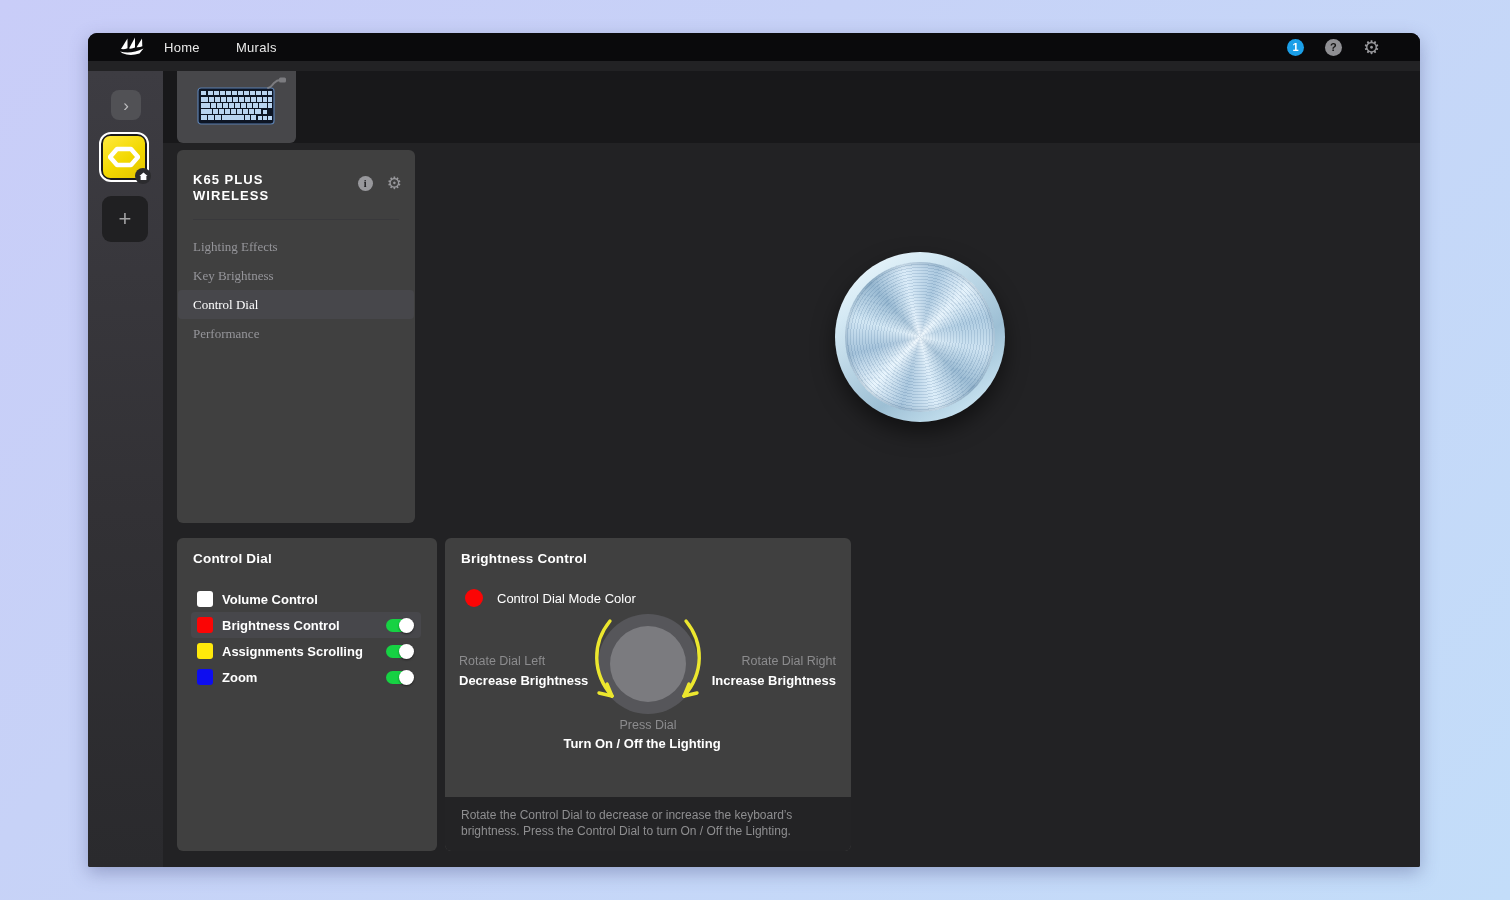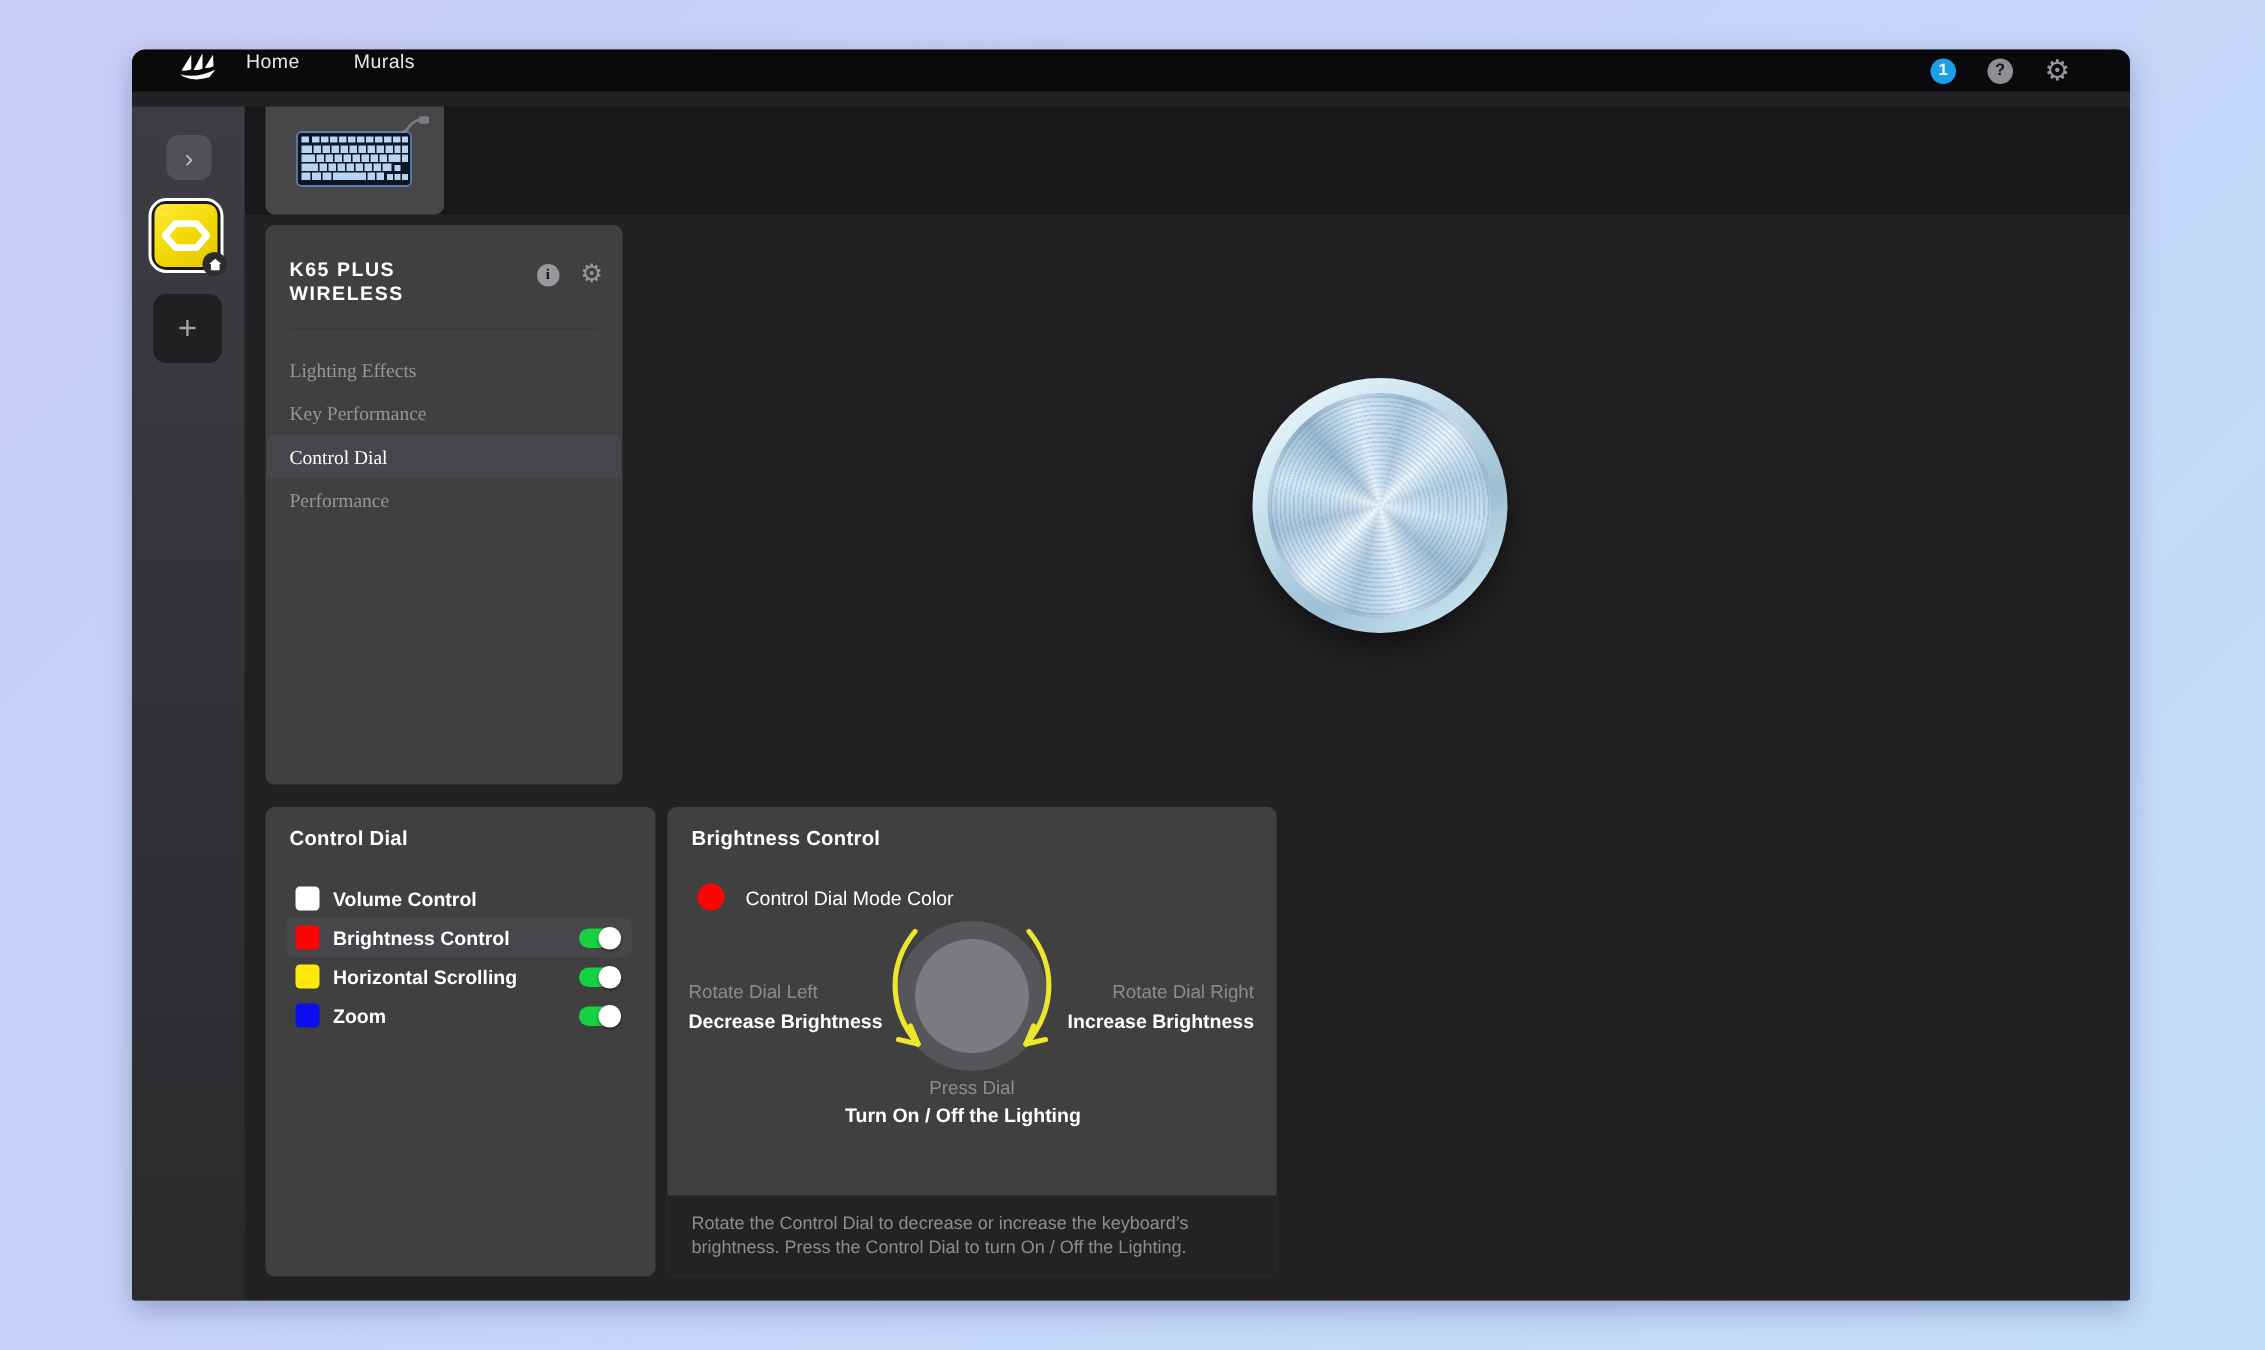--- a/index.html
+++ b/index.html
@@ -12,21 +12,21 @@
   }
   .window{
     position:absolute;left:88px;top:33px;width:1332px;height:834px;
     border-radius:9px 9px 2px 2px;overflow:hidden;
     box-shadow:0 6px 18px rgba(90,100,150,.45);
     background:#222224;
   }
   
   .topbar{
     position:absolute;left:0;top:0;right:0;height:28px;background:#0a0a0c;
-    display:flex;z-index:30;
+    display:flex;align-items:center;z-index:30;
   }
   .logo{margin-left:30px;width:30px;height:24px;display:flex;align-items:center;}
   .nav{display:flex;margin-left:16px;gap:36px;}
   .nav-item{color:#e9e9e9;font-size:13px;letter-spacing:.3px;cursor:pointer;}
   .topbar-right{margin-left:auto;margin-right:40px;display:flex;align-items:center;gap:21px;}
   .notif-badge{width:17px;height:17px;border-radius:50%;background:#1b9fe8;color:#fff;
     font-size:11px;font-weight:bold;display:flex;align-items:center;justify-content:center;}
   .help-badge{width:17px;height:17px;border-radius:50%;background:#8f8f93;color:#141414;
     font-size:11px;font-weight:bold;display:flex;align-items:center;justify-content:center;}
   .gear-glyph{font-family:"DejaVu Sans","Liberation Sans",sans-serif;color:#98989c;font-size:19px;line-height:1;}
@@ -237,21 +237,21 @@
           <span>WIRELESS</span>
         </div>
         <div class="dev-icons">
           <span class="info-icon">i</span>
           <span class="gear-glyph" style="font-size:17px;">⚙</span>
         </div>
       </div>
       <div class="dev-divider"></div>
       <div class="dev-menu">
         <div class="menu-item">Lighting Effects</div>
-        <div class="menu-item">Key Performance</div>
+        <div class="menu-item">Key Brightness</div>
         <div class="menu-item selected">Control Dial</div>
         <div class="menu-item">Performance</div>
       </div>
     </div>
 
     <div class="big-dial">
       <div class="big-dial-face"></div>
     </div>
 
     <div class="panel modes-panel">
@@ -263,21 +263,21 @@
         </div>
         <div class="mode-row selected">
           <span class="swatch" style="background: rgb(251, 5, 5);"></span>
           <span class="mode-label">Brightness Control</span>
           <span class="toggle">
               <span class="knob"></span>
             </span>
         </div>
         <div class="mode-row">
           <span class="swatch" style="background: rgb(255, 233, 10);"></span>
-          <span class="mode-label">Horizontal Scrolling</span>
+          <span class="mode-label">Assignments Scrolling</span>
           <span class="toggle">
               <span class="knob"></span>
             </span>
         </div>
         <div class="mode-row">
           <span class="swatch" style="background: rgb(13, 13, 240);"></span>
           <span class="mode-label">Zoom</span>
           <span class="toggle">
               <span class="knob"></span>
             </span>

